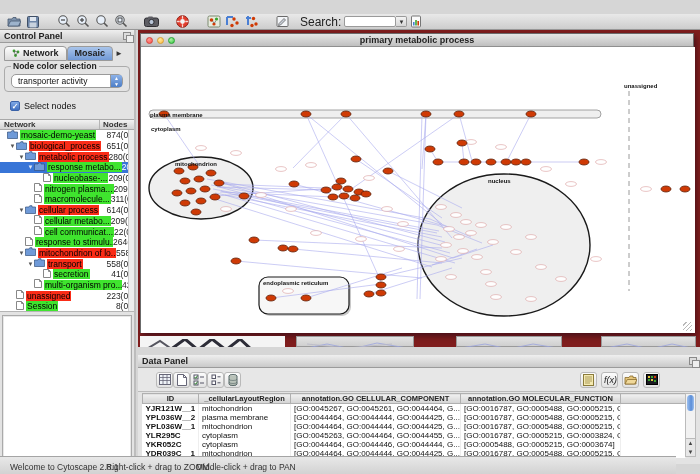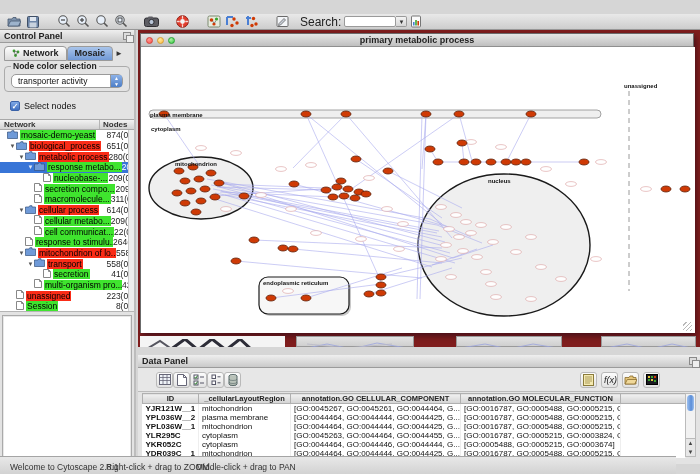--- a/index.html
+++ b/index.html
@@ -298,21 +298,21 @@
             </svg></span>
           <span class="tlabel green">nucleobase-...</span>
           <span class="tcount">209(0)</span>
         </div>
         <div class="trow">
           <span class="twisty" style="margin-left:27px"></span>
           <span class="ticon"><svg width="8" height="9" viewBox="0 0 8 9">
               <path d="M0.5 .5 h5 l2 2 v6 h-7z" fill="#fff" stroke="#888"></path>
               <path d="M5.5 .5 v2 h2" fill="none" stroke="#888"></path>
             </svg></span>
-          <span class="tlabel green">secretion compo...</span>
+          <span class="tlabel green">nitrogen plasma...</span>
           <span class="tcount">209(0)</span>
         </div>
         <div class="trow">
           <span class="twisty" style="margin-left:27px"></span>
           <span class="ticon"><svg width="8" height="9" viewBox="0 0 8 9">
               <path d="M0.5 .5 h5 l2 2 v6 h-7z" fill="#fff" stroke="#888"></path>
               <path d="M5.5 .5 v2 h2" fill="none" stroke="#888"></path>
             </svg></span>
           <span class="tlabel green">macromolecule...</span>
           <span class="tcount">311(0)</span>

